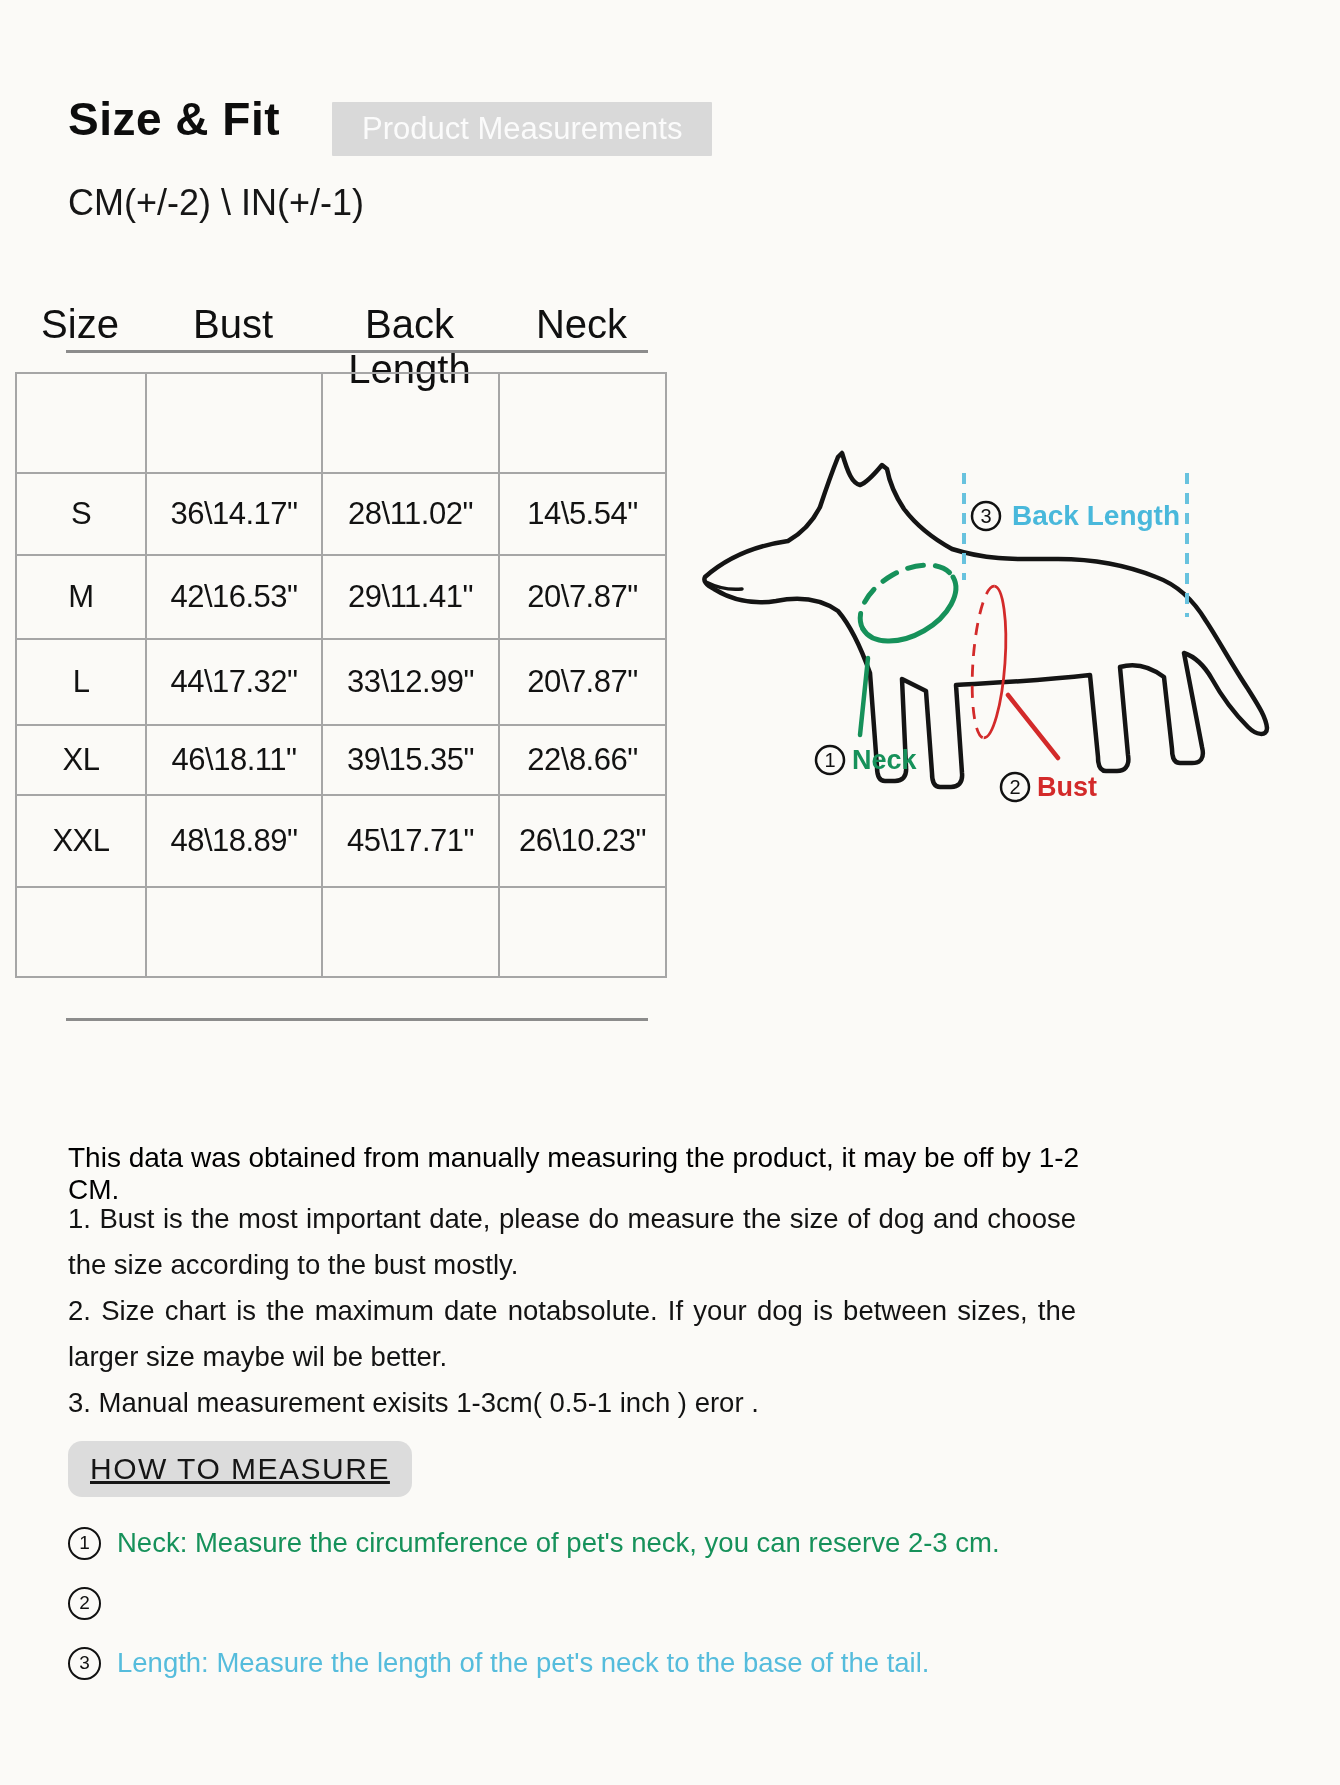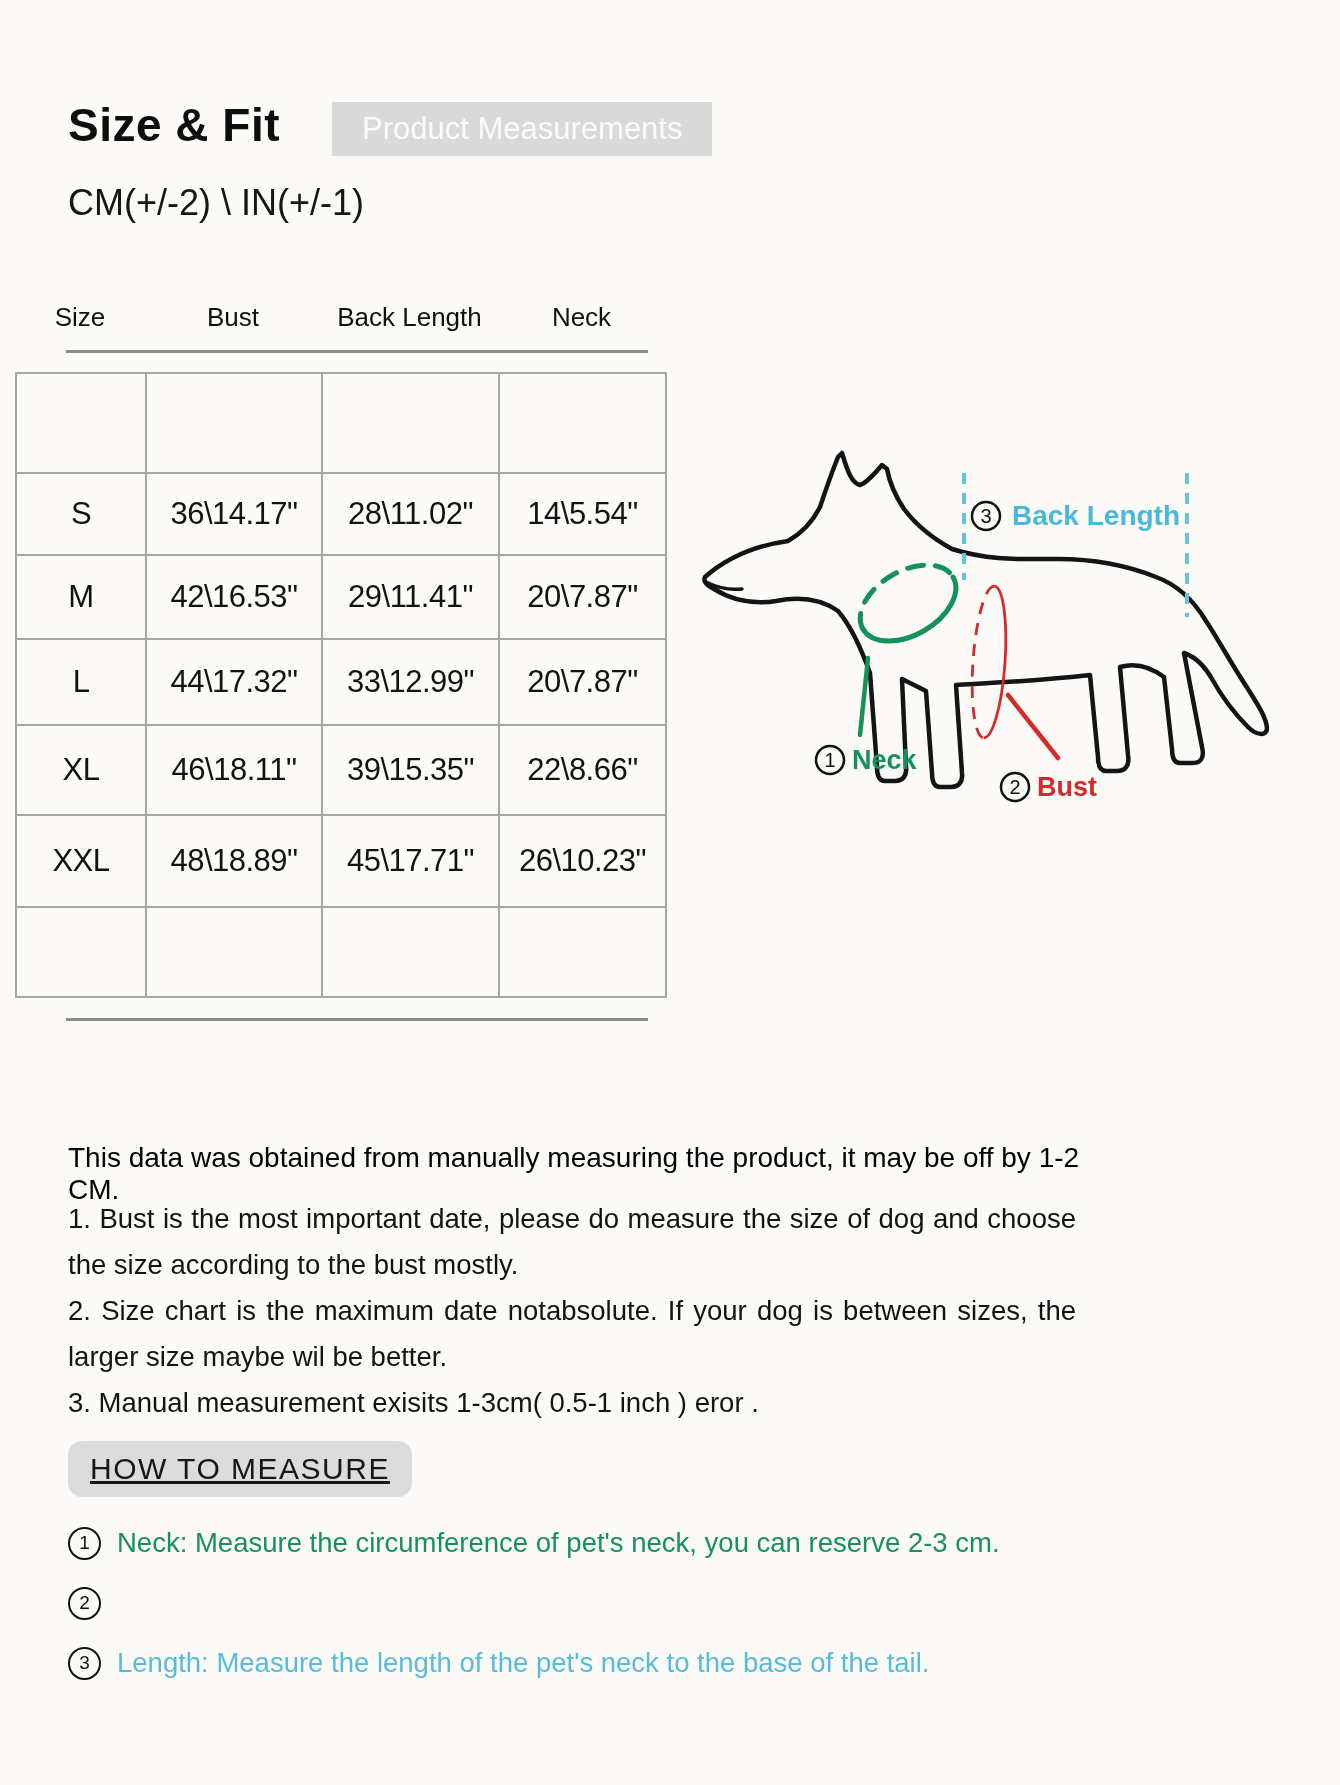--- a/index.html
+++ b/index.html
@@ -11,42 +11,42 @@
     position:relative;
     width:1340px;height:1785px;
     margin:0 auto;
     background:#fbfaf7;
     overflow:hidden;
     color:#141414;
   }
   .abs{position:absolute;}
 
   .title{
-    left:68px;top:98px;
+    left:68px;top:92px;
     font-size:46px;font-weight:bold;color:#0d0d0d;
     letter-spacing:0.5px;
   }
   .badge{
     left:332px;top:102px;
     height:54px;line-height:54px;
     padding:0 30px;
     background:#d9d9d9;border-radius:1px;
     font-size:31px;color:#fbfbfb;
   }
   .unit-line{
     left:68px;top:182px;
     font-size:36px;color:#161616;
   }
 
   .col-headers{
     left:15px;top:302px;width:650px;
     display:grid;grid-template-columns:130px 176px 177px 167px;
   }
   .col-headers span{
-    text-align:center;font-size:26px;color:#101010;
+    text-align:center;font-size:40px;color:#101010;
   }
   .rule{
     height:3px;background:#8c8c8c;
   }
   .rule-top{left:66px;top:350px;width:582px;}
   .rule-bottom{left:66px;top:1018px;width:582px;}
 
   table.size-table{
     left:15px;top:372px;
     border-collapse:collapse;
@@ -136,21 +136,21 @@
           <td>42\16.53"</td>
           <td>29\11.41"</td>
           <td>20\7.87"</td>
         </tr>
         <tr style="height: 86px;">
           <td>L</td>
           <td>44\17.32"</td>
           <td>33\12.99"</td>
           <td>20\7.87"</td>
         </tr>
-        <tr style="height: 90px; padding-left: 33px;">
+        <tr style="height: 70px; padding-left: 33px;">
           <td>XL</td>
           <td>46\18.11"</td>
           <td>39\15.35"</td>
           <td>22\8.66"</td>
         </tr>
         <tr style="height: 92px;">
           <td>XXL</td>
           <td>48\18.89"</td>
           <td>45\17.71"</td>
           <td>26\10.23"</td>

